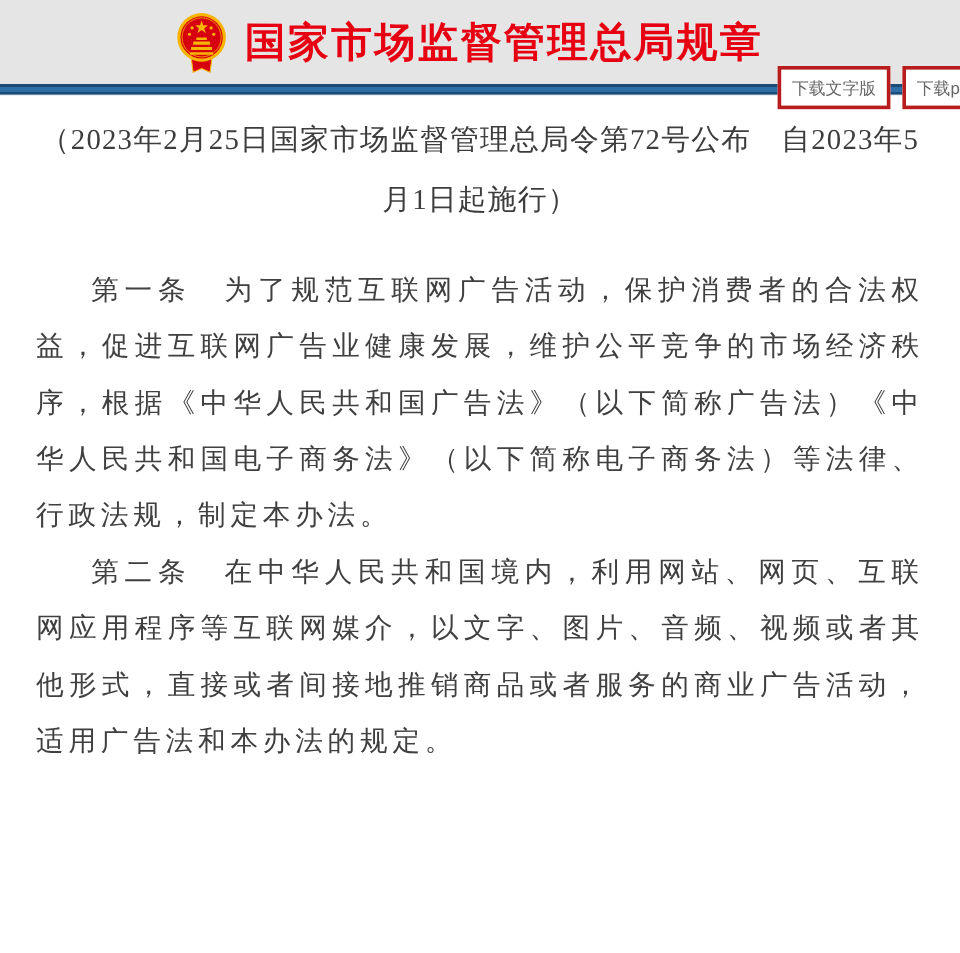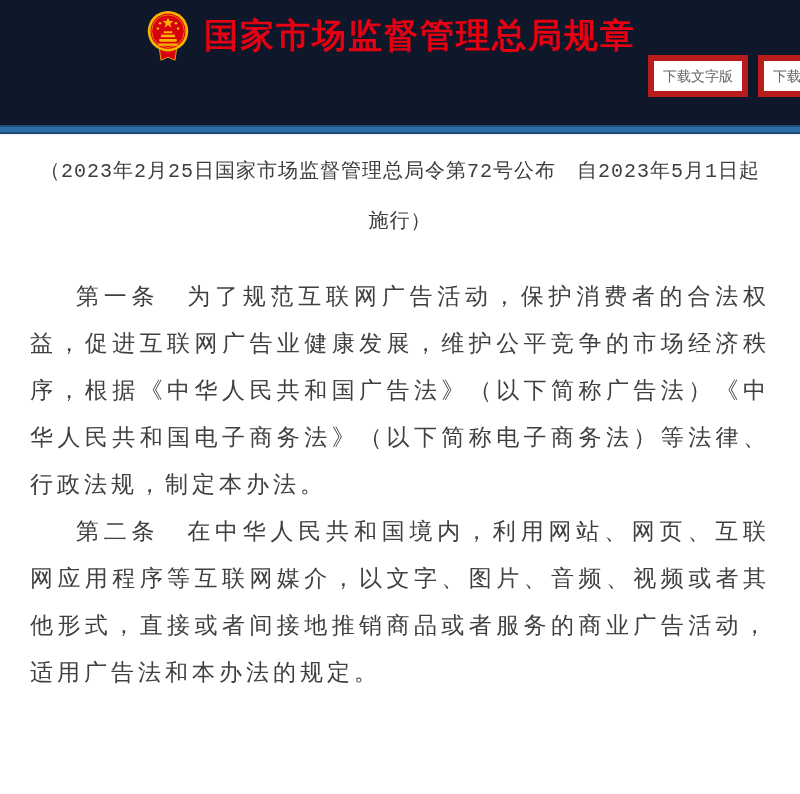--- a/index.html
+++ b/index.html
@@ -11,22 +11,22 @@
     width: 800px;
     height: 794px;
     overflow: hidden;
     position: relative;
     font-family: "Liberation Serif", serif;
   }
 
   
   .masthead {
     position: relative;
-    height: 125px;
-    background: #0f172a;
+    height: 70px;
+    background: #e5e5e5;
   }
   .brand {
     position: absolute;
     left: 146px;
     top: 10px;
     display: flex;
     align-items: center;
     gap: 14px;
   }
   .emblem {
@@ -46,21 +46,21 @@
     position: absolute;
     left: 648px;
     top: 55px;
     display: flex;
     gap: 10px;
     white-space: nowrap;
   }
   .dl-btn {
     display: inline-block;
     box-sizing: border-box;
-    border: 6px solid #b91c1c;
+    border: 3px solid #b91c1c;
     background: #ffffff;
     color: #666666;
     font-family: "Liberation Sans", sans-serif;
     font-size: 14px;
     line-height: 1;
     padding: 8px 9px;
     cursor: pointer;
   }
 
   
@@ -87,26 +87,25 @@
     font-size: 28px;
     line-height: 36px;
     font-weight: bold;
     color: #383838;
     letter-spacing: 2px;
   }
   .doc-subtitle {
     margin: 12px auto 0 auto;
     max-width: 740px;
     text-align: center;
-    font-size: 20px;
+    font-size: 24px;
     line-height: 50px;
     letter-spacing: 1px;
     color: #3d3d3d;
     font-weight: normal;
-    font-family: Liberation Mono, monospace;
   }
   .doc-body {
     margin-top: 26px;
   }
   .body-para {
     margin: 0;
     font-size: 23px;
     line-height: 47px;
     letter-spacing: 4px;
     text-align: justify;

